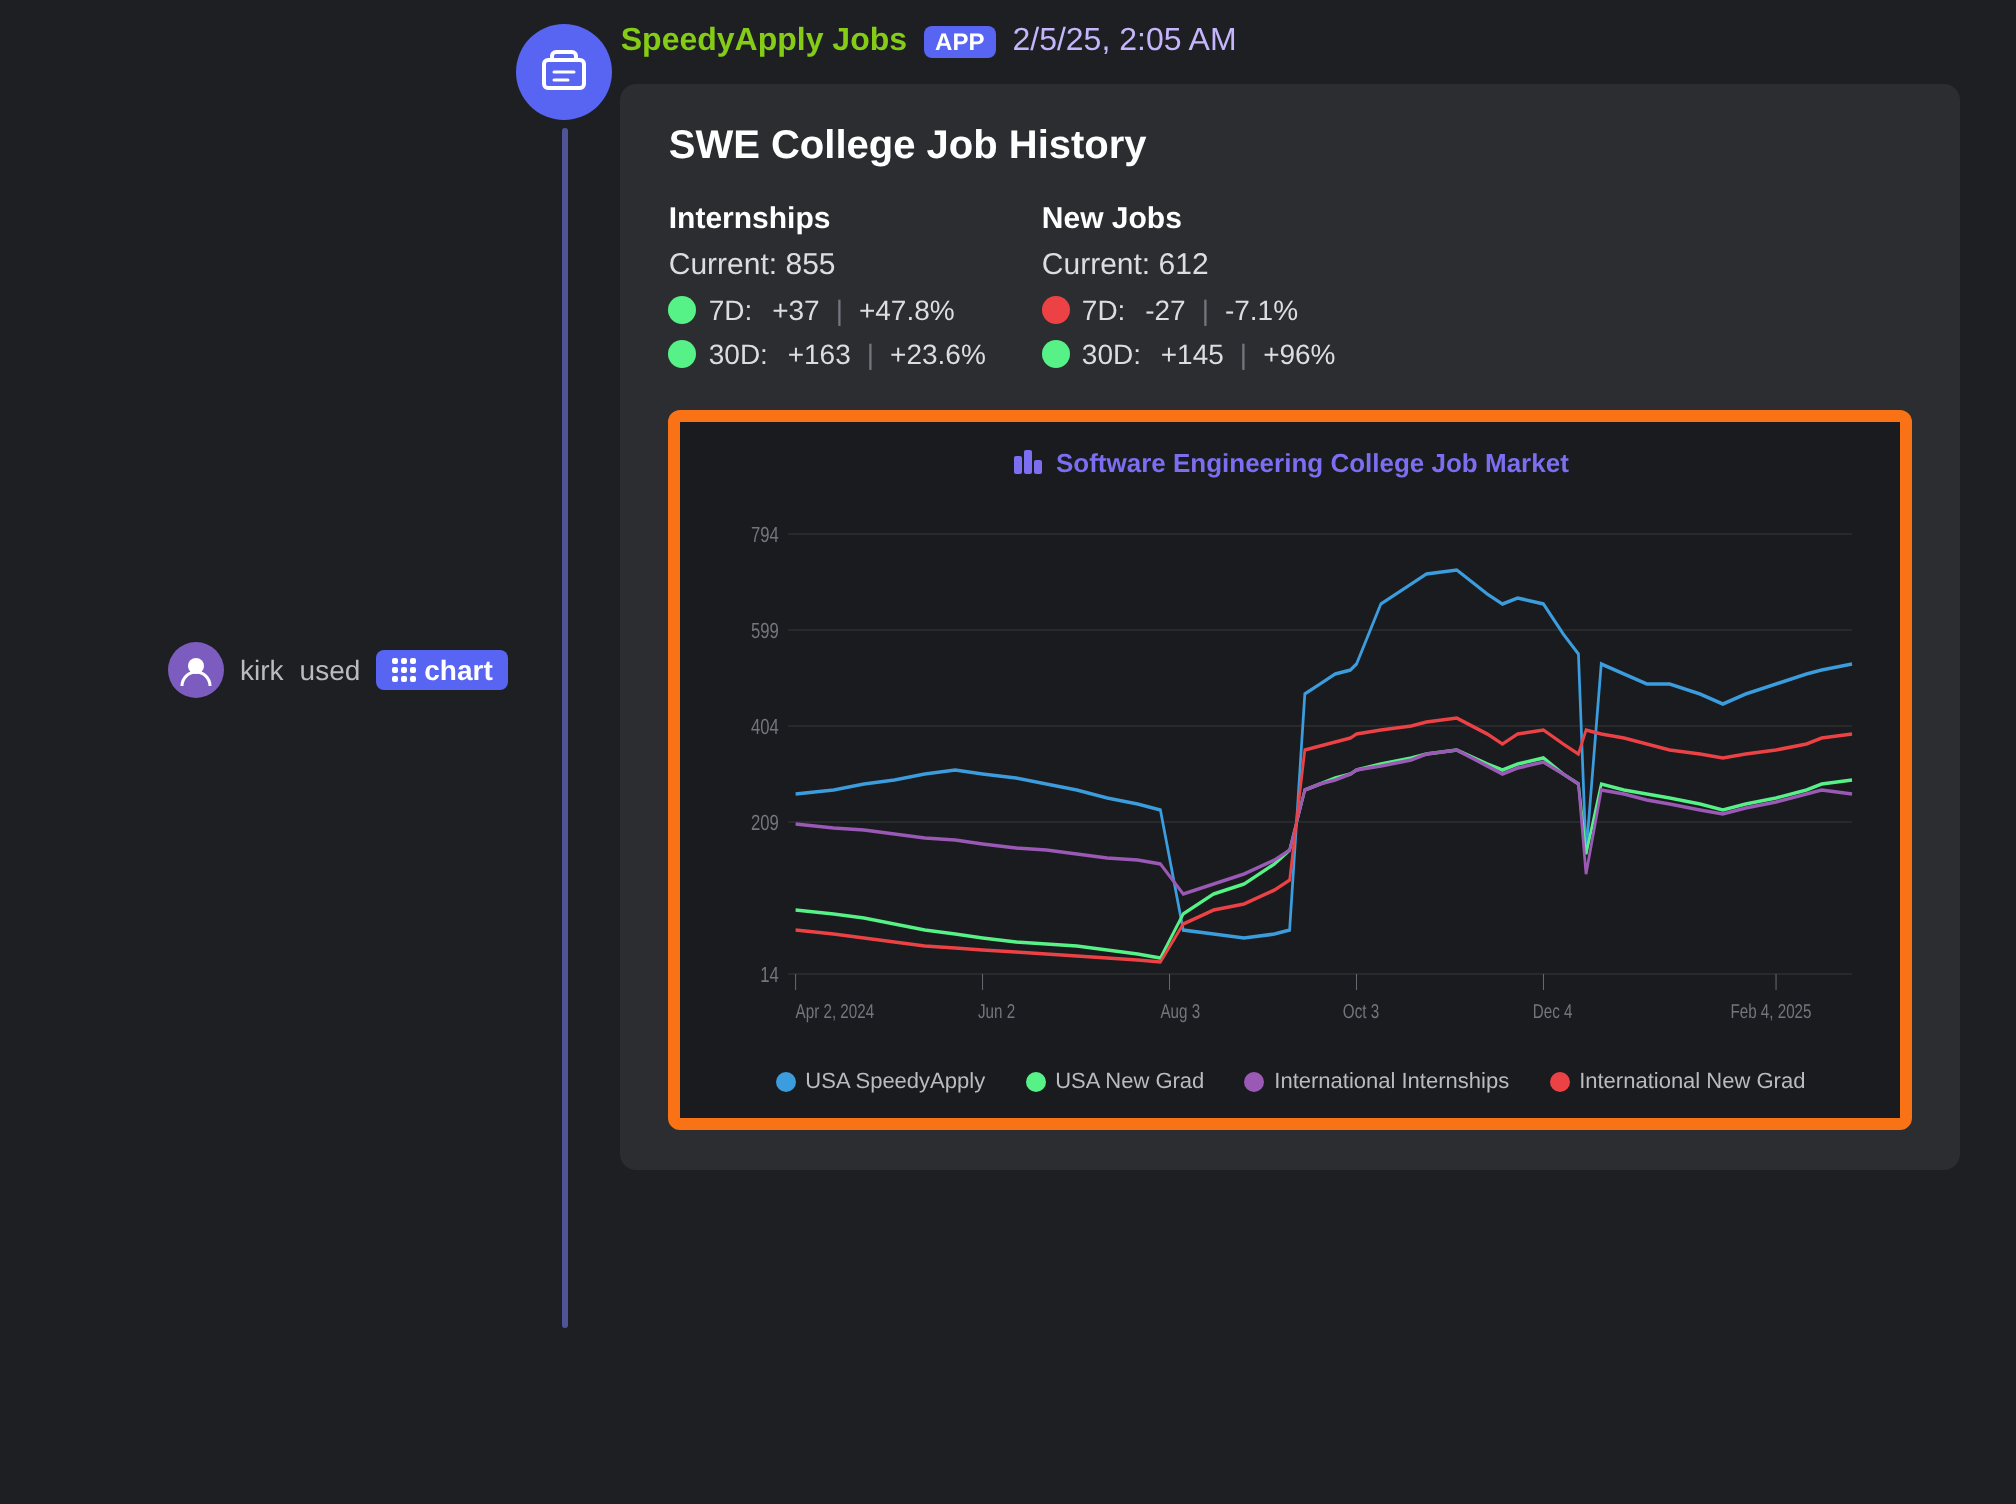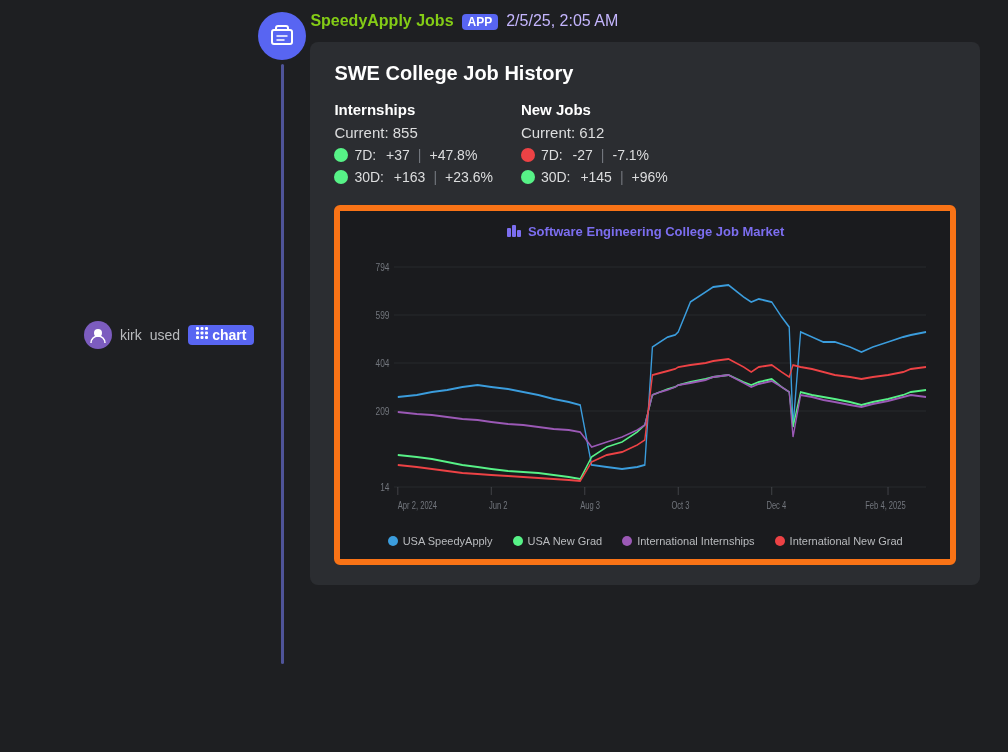--- a/index.html
+++ b/index.html
@@ -39,20 +39,21 @@
       font-size: 14px;
     }
     .chart-badge {
       background: #5865f2;
       color: white;
       border-radius: 4px;
       padding: 2px 8px;
       font-size: 14px;
       font-weight: 600;
       display: inline-flex;
+      align-items: center;
       gap: 4px;
     }
     .main-row {
       display: flex;
       gap: 0;
     }
     .left-col {
       display: flex;
       flex-direction: column;
       align-items: center;

